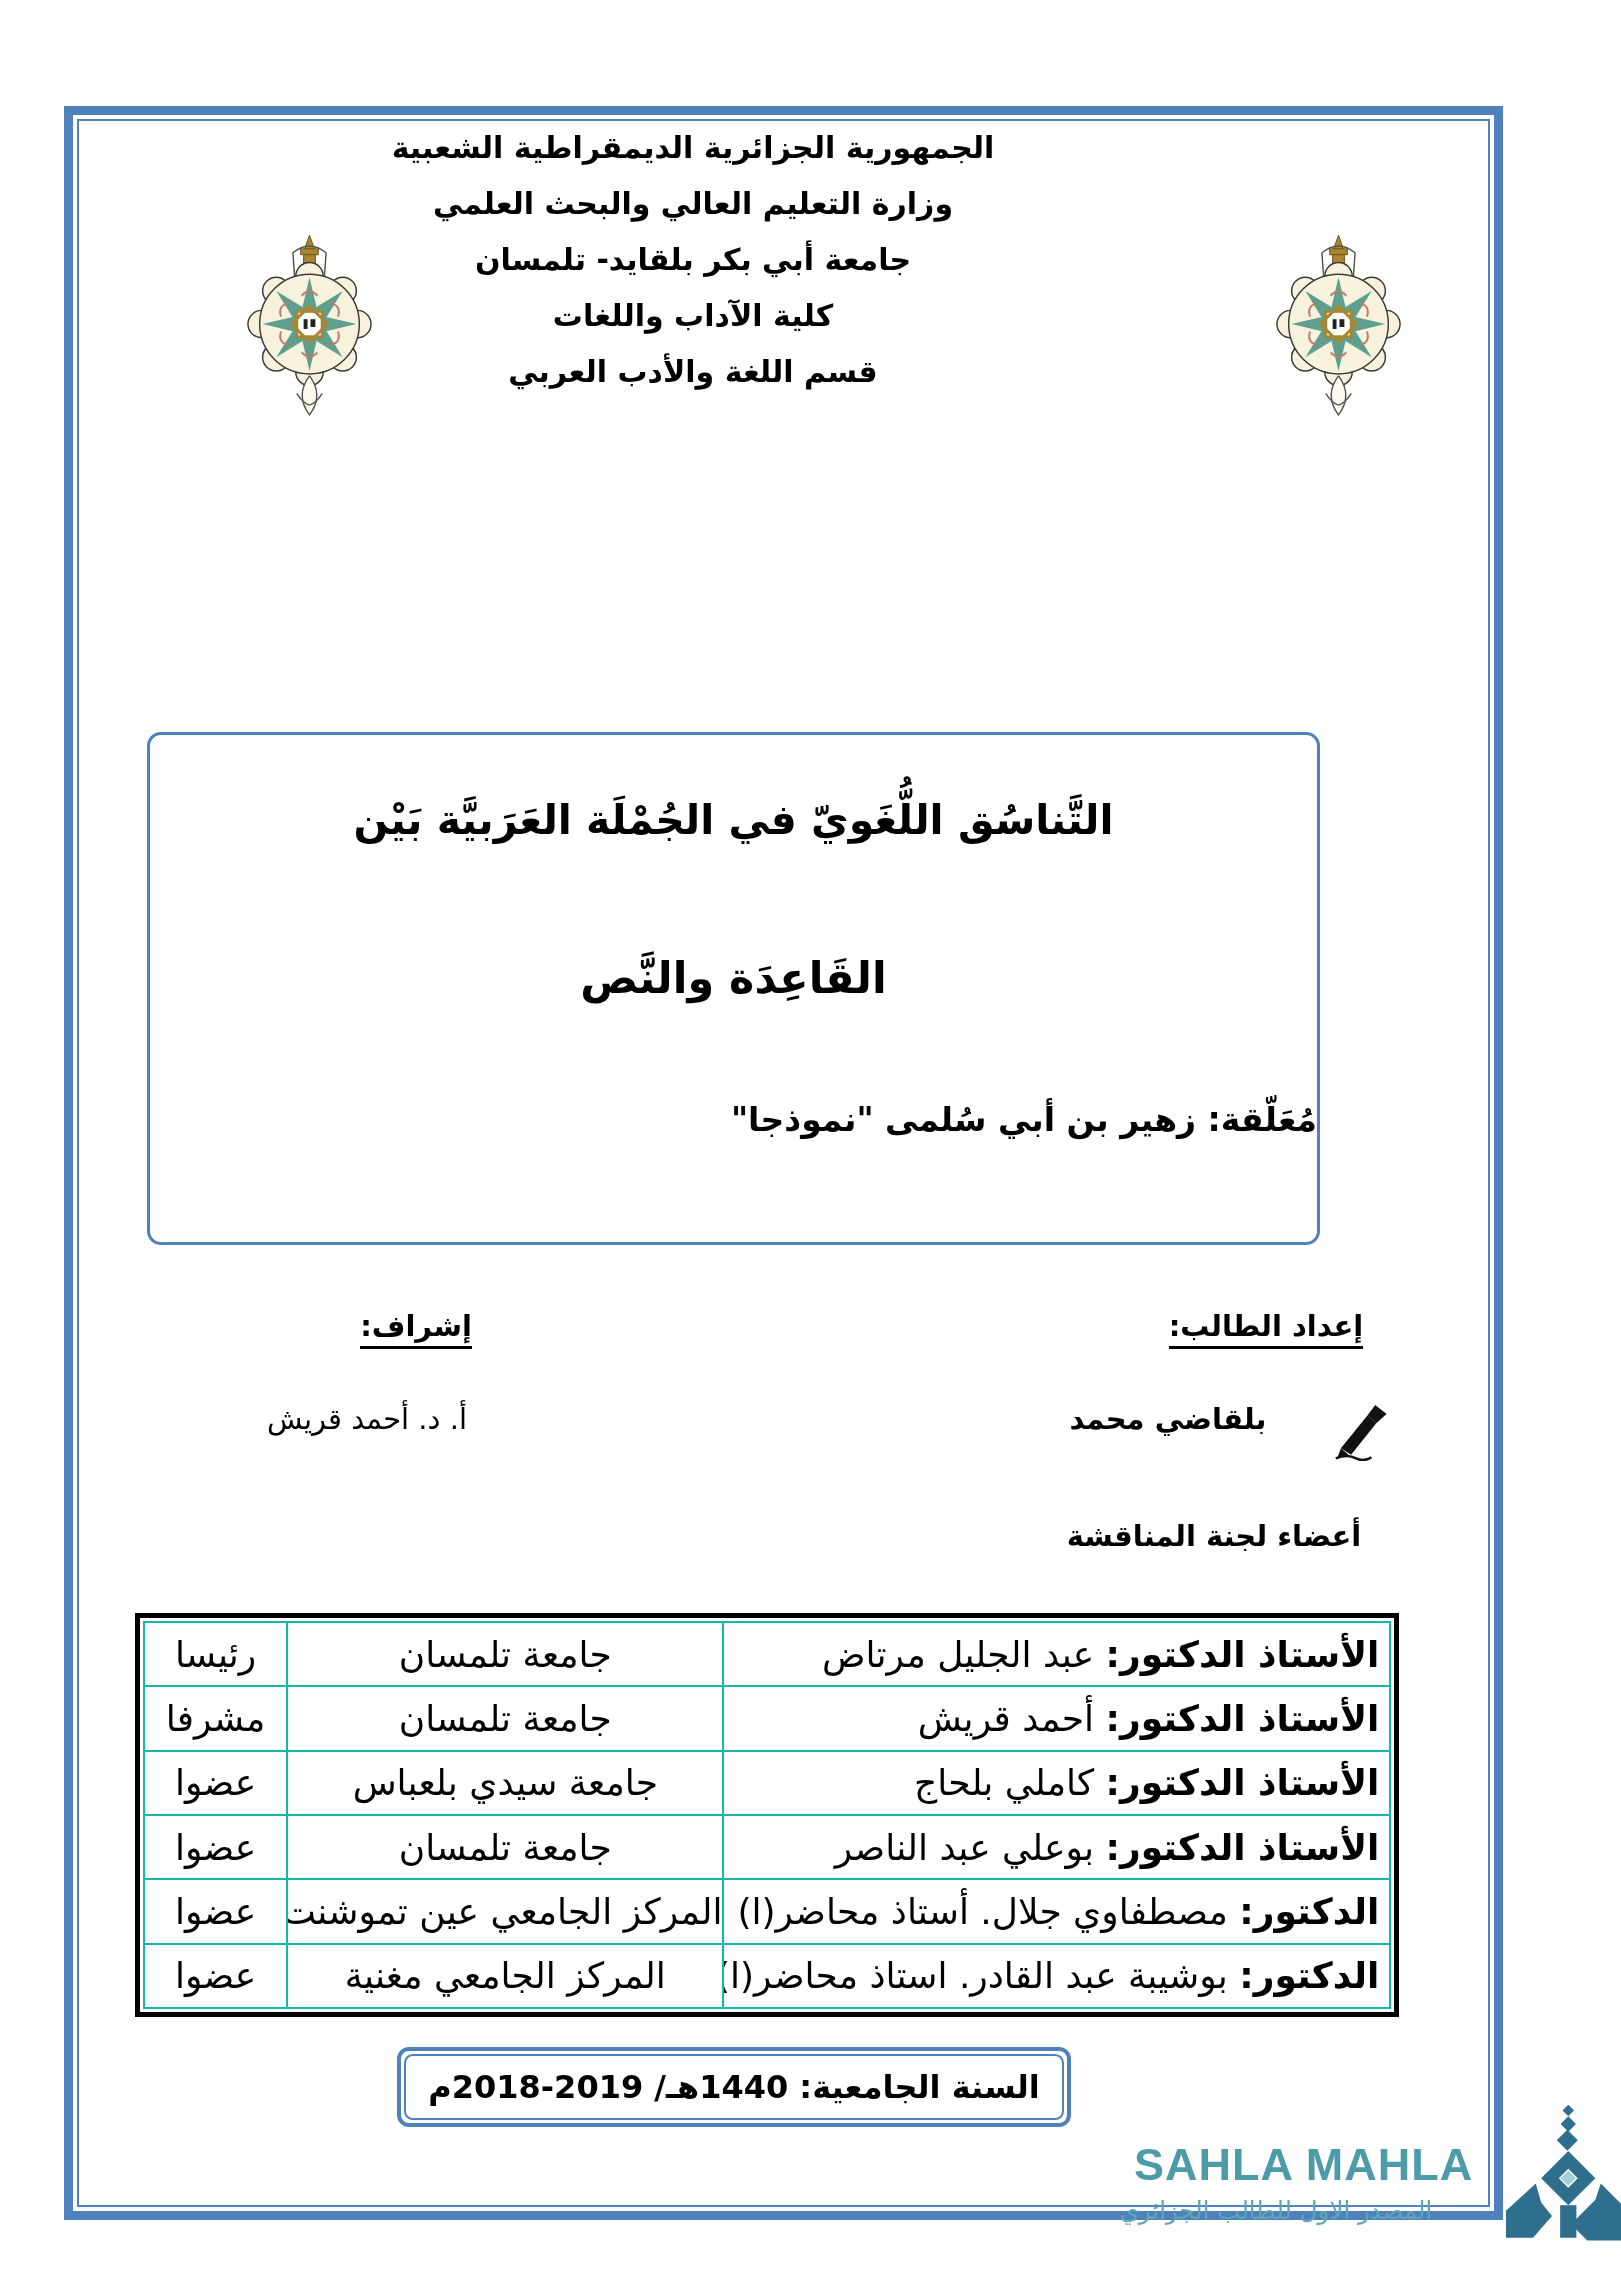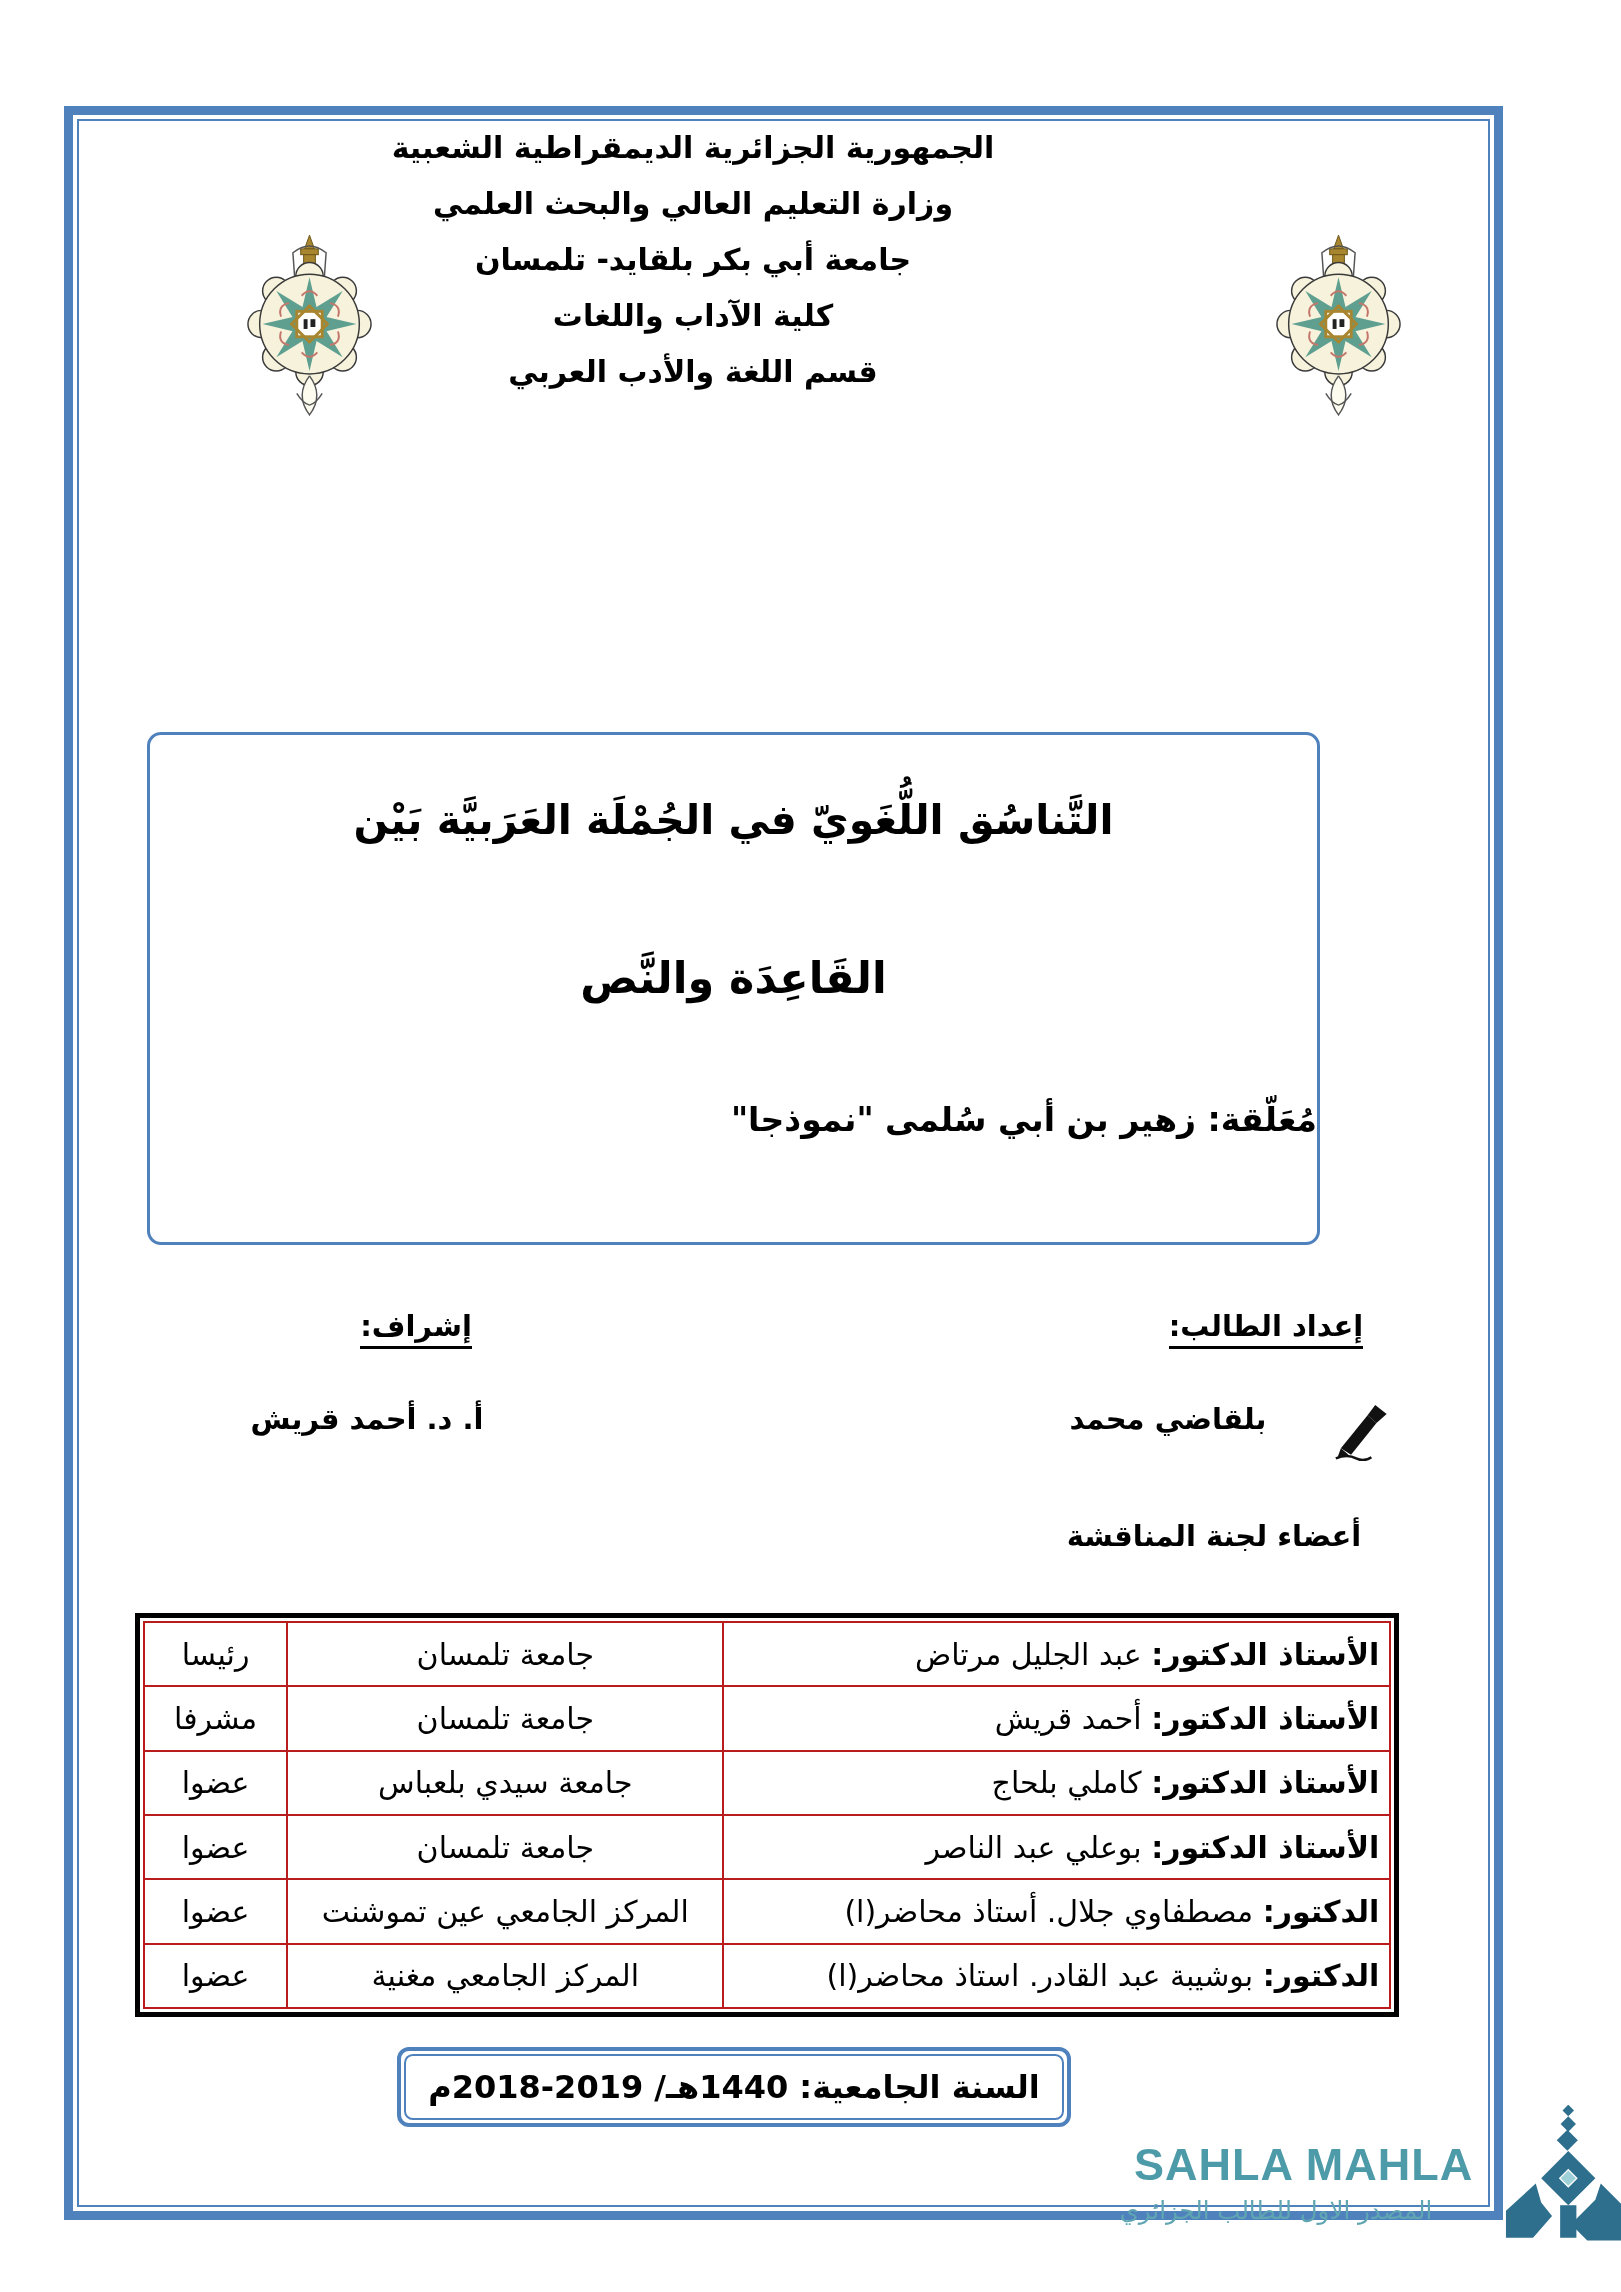--- a/index.html
+++ b/index.html
@@ -40,30 +40,30 @@
   .lbl { position:absolute; width:294px; text-align:center; direction:rtl;
          font-size:29px; font-weight:bold; }
   .lbl span { display:inline-block; border-bottom:3.9px solid #000; padding-bottom:3px; }
   .lbl-student { left:1102px; top:1309px; }
   .lbl-sup     { left:252px;  top:1309px; }
   .pen { position:absolute; left:1315px; top:1400px; width:61px; height:61px; }
   .pen svg { width:100%; height:100%; }
   .sname  { position:absolute; left:1004px; top:1402px; width:294px; text-align:center;
             direction:rtl; font-size:29px; font-weight:bold; white-space:nowrap; }
   .supname{ position:absolute; left:203px; top:1402px; width:294px; text-align:center;
-            direction:rtl; font-size:29px; font-weight:bold; white-space:nowrap; }
+            direction:rtl; font-size:29px; font-weight:normal; white-space:nowrap; }
 
   
   .cheading { position:absolute; left:1001px; top:1519px; width:392px; text-align:center;
               direction:rtl; font-size:29px; font-weight:bold; white-space:nowrap; }
   .tblwrap { position:absolute; left:118px; top:1613px; width:1264px; height:404px;
              border:5.9px solid #000; padding:2.9px; background:#fff; }
   .tblwrap table { width:100%; height:100%; border-collapse:collapse; border:2px solid #000;
                    direction:rtl; table-layout:fixed; }
-  .tblwrap td { border:2px solid #b91c1c; vertical-align:middle; font-size:30px; overflow:hidden; }
+  .tblwrap td { border:2px solid #14b8a6; vertical-align:middle; font-size:36px; overflow:hidden; }
   td.c-name { width:53.5%; text-align:right; padding-right:9.8px; white-space:nowrap; }
   td.c-name .deg { font-weight:bold; }
   td.c-univ { width:35%; text-align:center; white-space:nowrap; }
   td.c-role { width:11.5%; text-align:center; white-space:nowrap; }
 
   
   .yearbox { position:absolute; left:380px; top:2047px; width:674px; height:80px;
              border:4.9px solid #4f81bd; border-radius:12px; }
   .yearbox .yearin { position:absolute; inset:2.9px; border:2.9px solid #4f81bd; border-radius:8.8px;
              display:flex; align-items:center; justify-content:center; }

